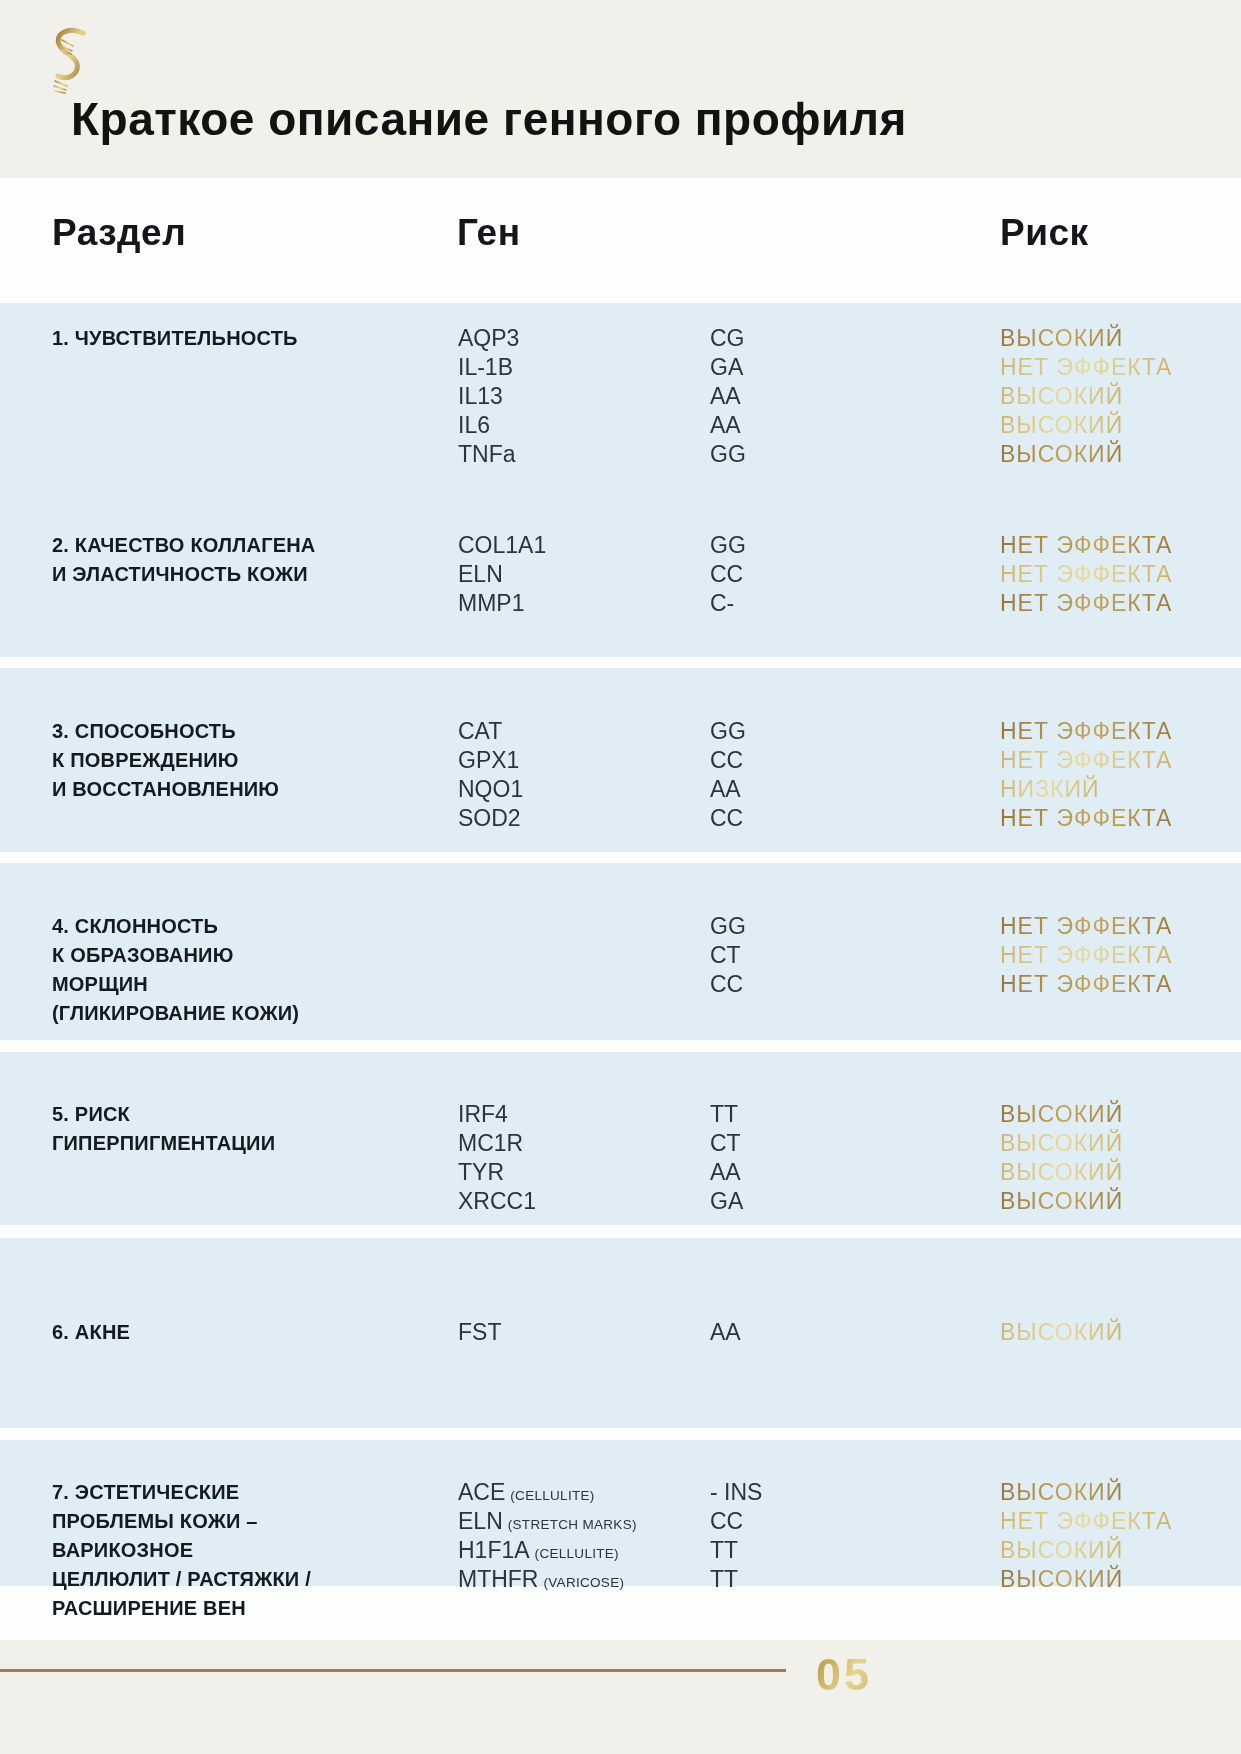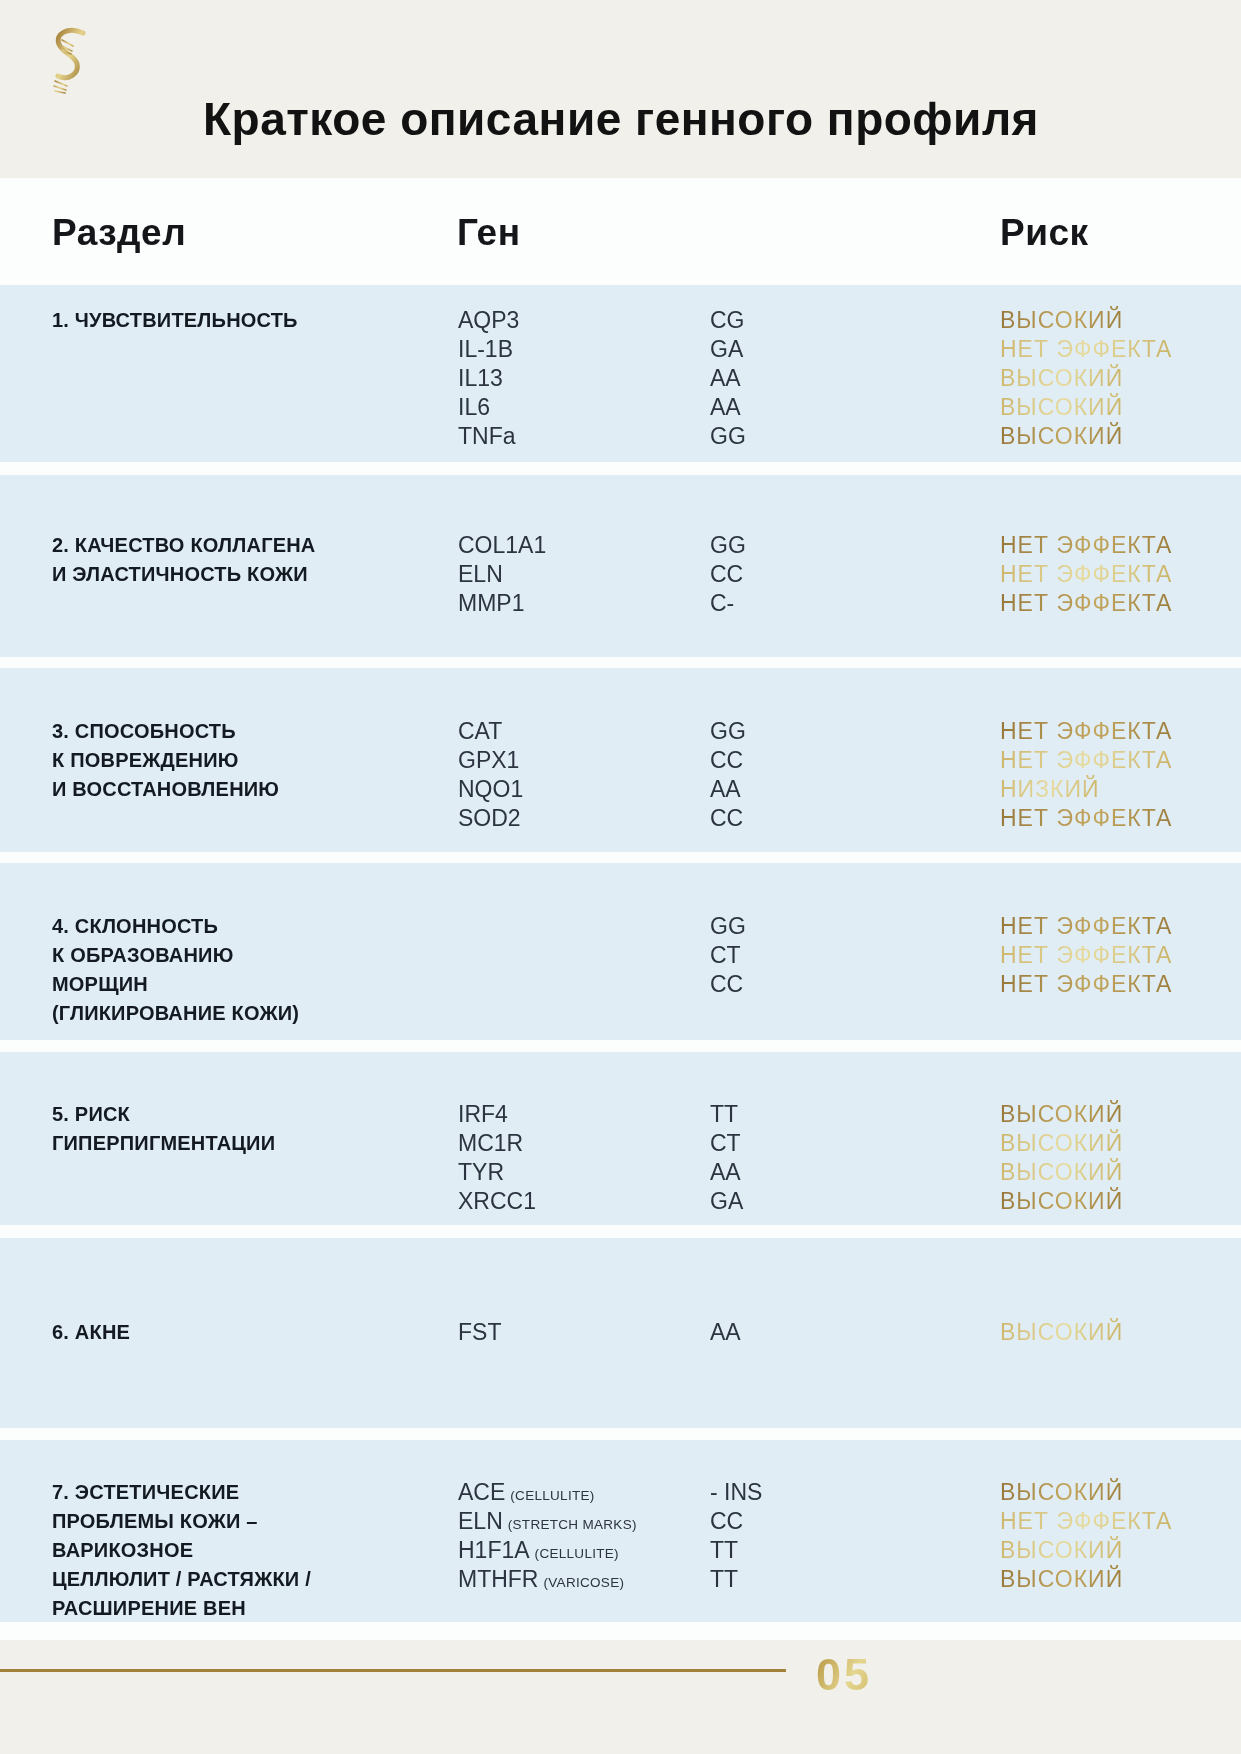--- a/index.html
+++ b/index.html
@@ -11,37 +11,37 @@
   }
   
   .table-bg{
     position:absolute; left:0; top:178px; width:1241px; height:1462px;
     background:#fcfdfd;
   }
   
   .logo{ position:absolute; left:46px; top:26px; width:46px; height:72px; }
   .page-title{
     position:absolute; left:71px; top:92px; width:1100px;
-    font-size:46px; font-weight:700; color:#121212; letter-spacing:0.5px;text-align:center;
+    font-size:46px; font-weight:700; color:#121212; letter-spacing:0.5px;
   }
   
   .col-headers{ position:absolute; left:0; top:212px; width:1241px; height:50px; }
   .col-h{ position:absolute; font-size:37px; font-weight:700; color:#15161a; letter-spacing:0.5px; }
   .col-h.c1{ left:52px; } .col-h.c2{ left:457px; } .col-h.c3{ left:708px; } .col-h.c4{ left:1000px; }
   
   .section{
     position:absolute; left:0; width:1241px; background:#e1edf5;
   }
-  .s1{ top:285px;  height:177px; --pt:21px; }
+  .s1{ top:303px;  height:177px; --pt:21px; }
   .s2{ top:475px;  height:182px; --pt:56px; }
   .s3{ top:668px;  height:184px; --pt:49px; }
   .s4{ top:863px;  height:177px; --pt:49px; }
   .s5{ top:1052px; height:173px; --pt:48px; }
   .s6{ top:1238px; height:190px; --pt:80px; }
-  .s7{ top:1440px; height:182px; --pt:38px; }
+  .s7{ top:1440px; height:146px; --pt:38px; }
   .col{ position:absolute; top:var(--pt); }
   .col-label{ left:52px;  width:360px; }
   .col-gene{  left:458px; width:250px; }
   .col-geno{  left:710px; width:200px; }
   .col-risk{  left:1000px; width:235px; }
   .label-line{
     font-size:20px; font-weight:700; color:#141a22;
     line-height:29px; letter-spacing:0.2px; white-space:nowrap;
   }
   .row{ height:29px; line-height:29px; white-space:nowrap; }

